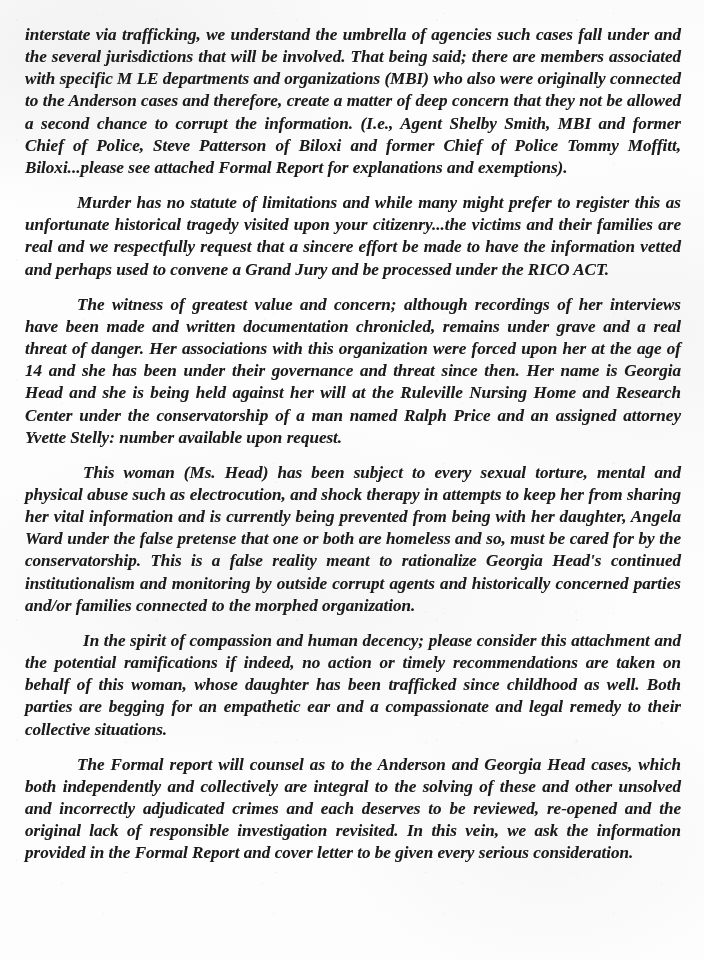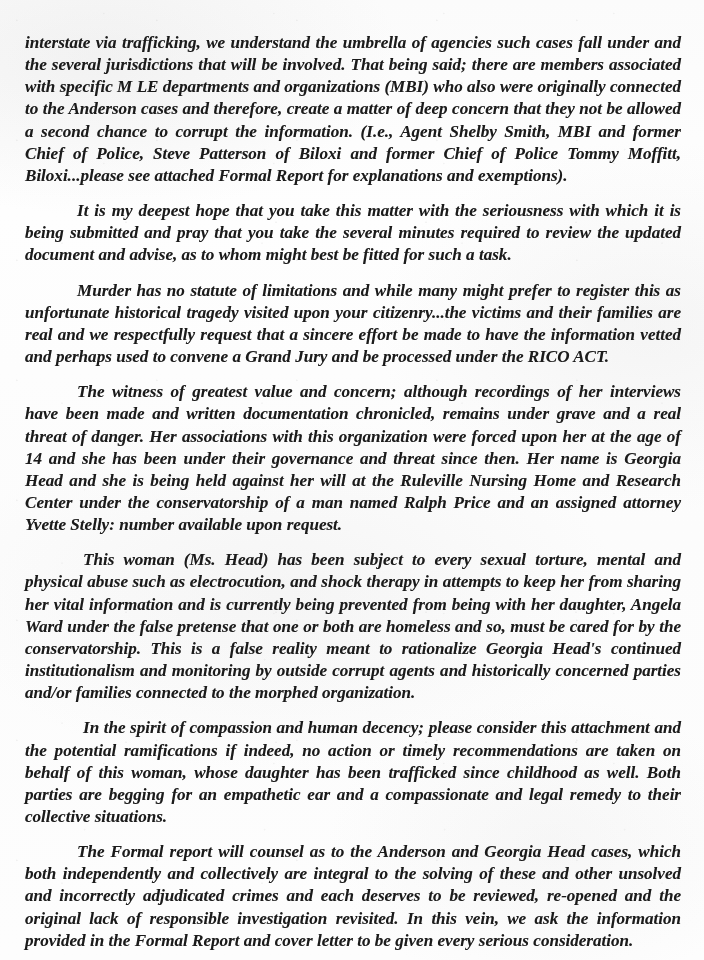--- a/index.html
+++ b/index.html
@@ -14,21 +14,21 @@
     overflow: hidden;
   }
 
   
   #page-sheet {
     position: relative;
     width: 704px;
     height: 960px;
     background: #fdfdfd;
     box-sizing: border-box;
-    padding: 32px 24px 0 25px;
+    padding: 24px 24px 0 25px;
     
     background-image:
       radial-gradient(ellipse 420px 220px at 14% 6%, rgba(205,205,205,0.22), rgba(255,255,255,0) 72%),
       radial-gradient(ellipse 380px 260px at 92% 34%, rgba(210,210,210,0.20), rgba(255,255,255,0) 72%),
       radial-gradient(ellipse 460px 240px at 40% 62%, rgba(208,208,208,0.16), rgba(255,255,255,0) 74%),
       radial-gradient(ellipse 300px 200px at 78% 88%, rgba(214,214,214,0.16), rgba(255,255,255,0) 74%),
       linear-gradient(180deg, #fbfbfb 0%, #fefefe 22%, #fcfcfc 55%, #fdfdfd 100%);
   }
 
   #body-text {
@@ -84,21 +84,20 @@
 </style>
 </head>
 <body>
 
 <div id="page-sheet">
 
   <div id="body-text">
 
     <p class="para no-indent">interstate via trafficking, we understand the umbrella of agencies such cases fall under and the several jurisdictions that will be involved. That being said; there are members associated with specific M LE departments and organizations (MBI) who also were originally connected to the Anderson cases and therefore, create a matter of deep concern that they not be allowed a second chance to corrupt the information. (I.e., Agent Shelby Smith, MBI and former Chief of Police, Steve Patterson of Biloxi and former Chief of Police Tommy Moffitt, Biloxi...please see attached Formal Report for explanations and exemptions).</p>
 
-    <p class="para">It is my deepest hope that you take this matter with the seriousness with which it is being submitted and pray that you take the several minutes required to review the updated document and advise, as to whom might best be fitted for such a task.</p>
 
     <p class="para">Murder has no statute of limitations and while many might prefer to register this as unfortunate historical tragedy visited upon your citizenry...the victims and their families are real and we respectfully request that a sincere effort be made to have the information vetted and perhaps used to convene a Grand Jury and be processed under the RICO ACT.</p>
 
     <p class="para">The witness of greatest value and concern; although recordings of her interviews have been made and written documentation chronicled, remains under grave and a real threat of danger. Her associations with this organization were forced upon her at the age of 14 and she has been under their governance and threat since then. Her name is Georgia Head and she is being held against her will at the Ruleville Nursing Home and Research Center under the conservatorship of a man named Ralph Price and an assigned attorney Yvette Stelly: number available upon request.</p>
 
     <p class="para indent-wide">This woman (Ms. Head) has been subject to every sexual torture, mental and physical abuse such as electrocution, and shock therapy in attempts to keep her from sharing her vital information and is currently being prevented from being with her daughter, Angela Ward under the false pretense that one or both are homeless and so, must be cared for by the conservatorship. This is a false reality meant to rationalize Georgia Head's continued institutionalism and monitoring by outside corrupt agents and historically concerned parties and/or families connected to the morphed organization.</p>
 
     <p class="para indent-wide">In the spirit of compassion and human decency; please consider this attachment and the potential ramifications if indeed, no action or timely recommendations are taken on behalf of this woman, whose daughter has been trafficked since childhood as well. Both parties are begging for an empathetic ear and a compassionate and legal remedy to their collective situations.</p>
 
     <p class="para">The Formal report will counsel as to the Anderson and Georgia Head cases, which both independently and collectively are integral to the solving of these and other unsolved and incorrectly adjudicated crimes and each deserves to be reviewed, re-opened and the original lack of responsible investigation revisited. In this vein, we ask the information provided in the Formal Report and cover letter to be given every serious consideration.</p>

